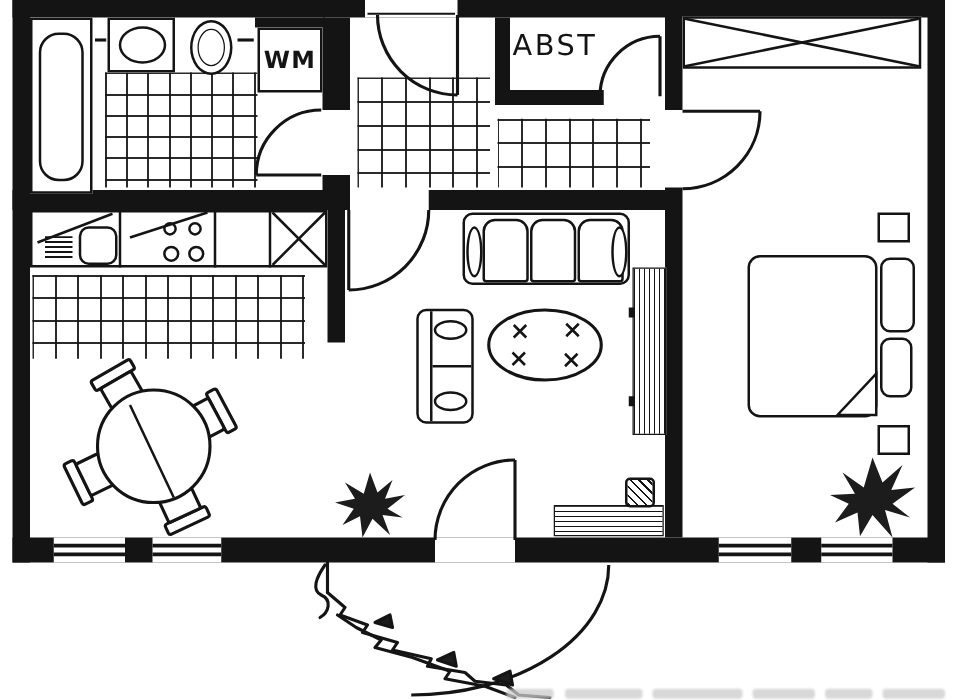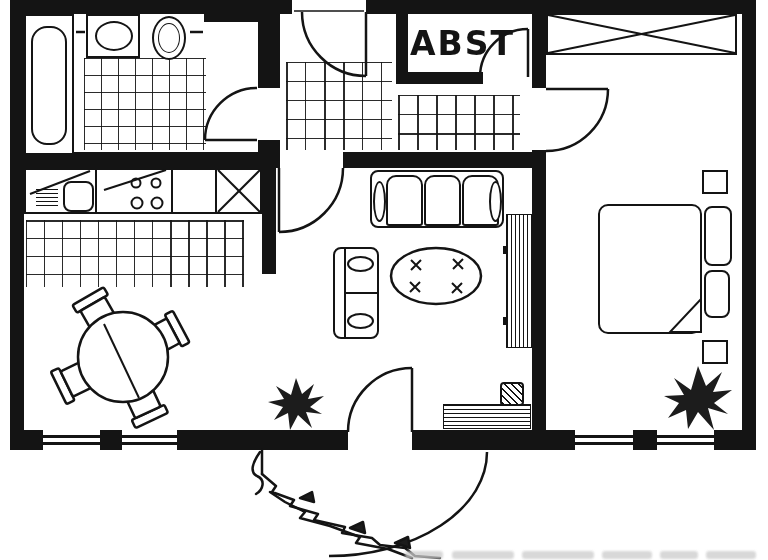--- a/index.html
+++ b/index.html
@@ -10,21 +10,21 @@
   .white{position:absolute;background:#ffffff;}
   .ol{position:absolute;background:#ffffff;border:2px solid #141414;}
   .ol25{position:absolute;background:#ffffff;border:2.5px solid #141414;}
   .window{position:absolute;top:430px;height:20px;background:#ffffff;}
   .wl{position:absolute;left:0;right:0;height:2.5px;background:#141414;}
   .tiles{position:absolute;}
   .svgov{position:absolute;left:0;top:0;width:768px;height:560px;}
   .label-wm{position:absolute;left:206px;top:22px;width:52px;height:52px;background:#fff;
             border:2.5px solid #141414;display:flex;align-items:center;justify-content:center;
             font-size:19px;font-weight:bold;letter-spacing:1px;}
-  .label-abst{position:absolute;left:410px;top:24px;font-size:33px;font-weight:700;
+  .label-abst{position:absolute;left:410px;top:24px;font-size:23px;font-weight:400;
               letter-spacing:2px;}
   .wm-blob{position:absolute;top:551px;height:8px;background:#cccccc;border-radius:3px;
            filter:blur(1px);opacity:.75;}
   .shelfstripes{background-image:repeating-linear-gradient(to right,#141414 0 1px,transparent 1px 4px);}
   .benchstripes{background-image:repeating-linear-gradient(to bottom,#141414 0 1px,transparent 1px 4px);}
   .basketstripes{background-image:repeating-linear-gradient(45deg,#141414 0 1.5px,transparent 1.5px 5px);}
   .drainer{background-image:repeating-linear-gradient(to bottom,#141414 0 1.5px,transparent 1.5px 4px);}
 </style>
 </head>
 <body>
@@ -79,20 +79,23 @@
   <div class="tiles" style="left:26px;top:220px;width:218px;height:67px;
        background-image:repeating-linear-gradient(to right,rgba(20,20,20,.9) 0 1.5px,transparent 1.5px 18px),
                         repeating-linear-gradient(to bottom,rgba(20,20,20,.9) 0 1.5px,transparent 1.5px 18px);"></div>
 
   <div class="ol" style="left:24px;top:14px;width:50px;height:141px;"></div>
   <div class="ol" style="left:31px;top:26px;width:36px;height:119px;border-radius:16px;"></div>
   <div class="ol" style="left:86px;top:14px;width:54px;height:44px;"></div>
   <div class="ol" style="left:95px;top:21px;width:38px;height:30px;border-radius:50%;"></div>
   <div class="ol" style="left:152px;top:16px;width:34px;height:44px;border-radius:50%;"></div>
   <div class="ol" style="left:158px;top:23px;width:22px;height:30px;border-radius:50%;border-width:1.5px;"></div>
+  <div class="label-wm">
+    <span>WM</span>
+  </div>
 
   <div class="label-abst">ABST</div>
 
   <div class="ol" style="left:24px;top:168px;width:238px;height:46px;"></div>
   <div class="wall" style="left:95px;top:168px;width:2px;height:46px;"></div>
   <div class="wall" style="left:171px;top:168px;width:2px;height:46px;"></div>
   <div class="wall" style="left:215px;top:168px;width:2px;height:46px;"></div>
   <div class="drainer" style="position:absolute;left:36px;top:189px;width:22px;height:18px;"></div>
   <div class="ol25" style="left:63px;top:181px;width:31px;height:31px;border-radius:8px;"></div>
 

